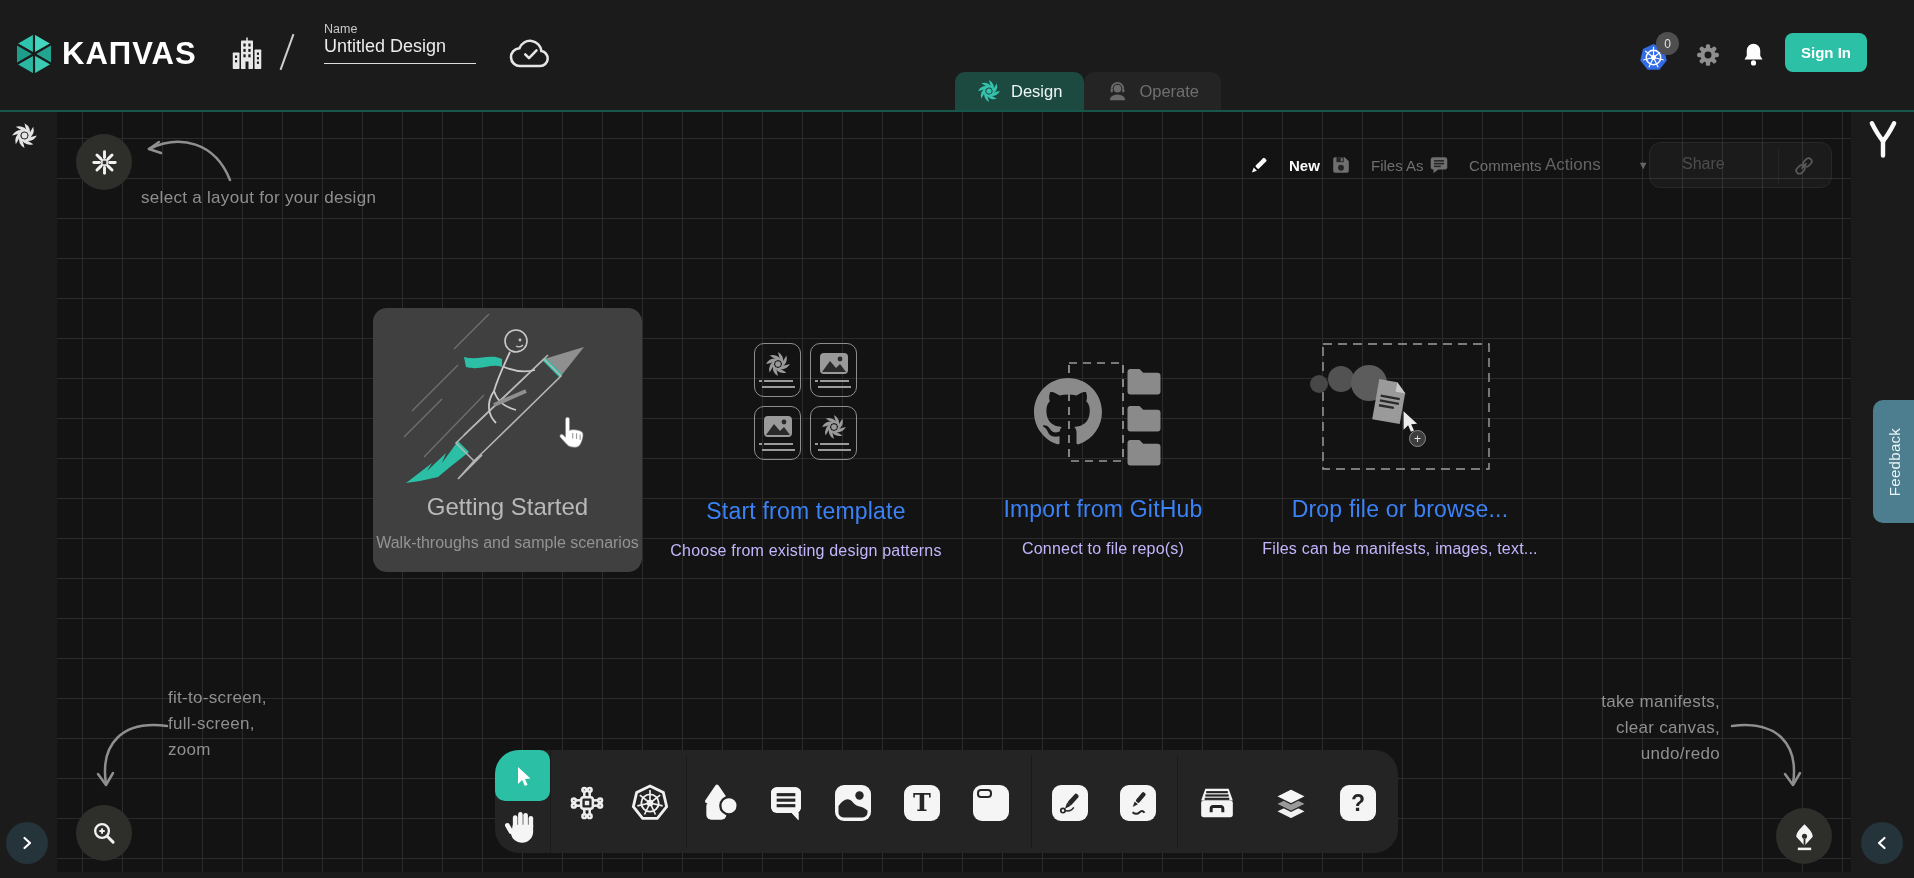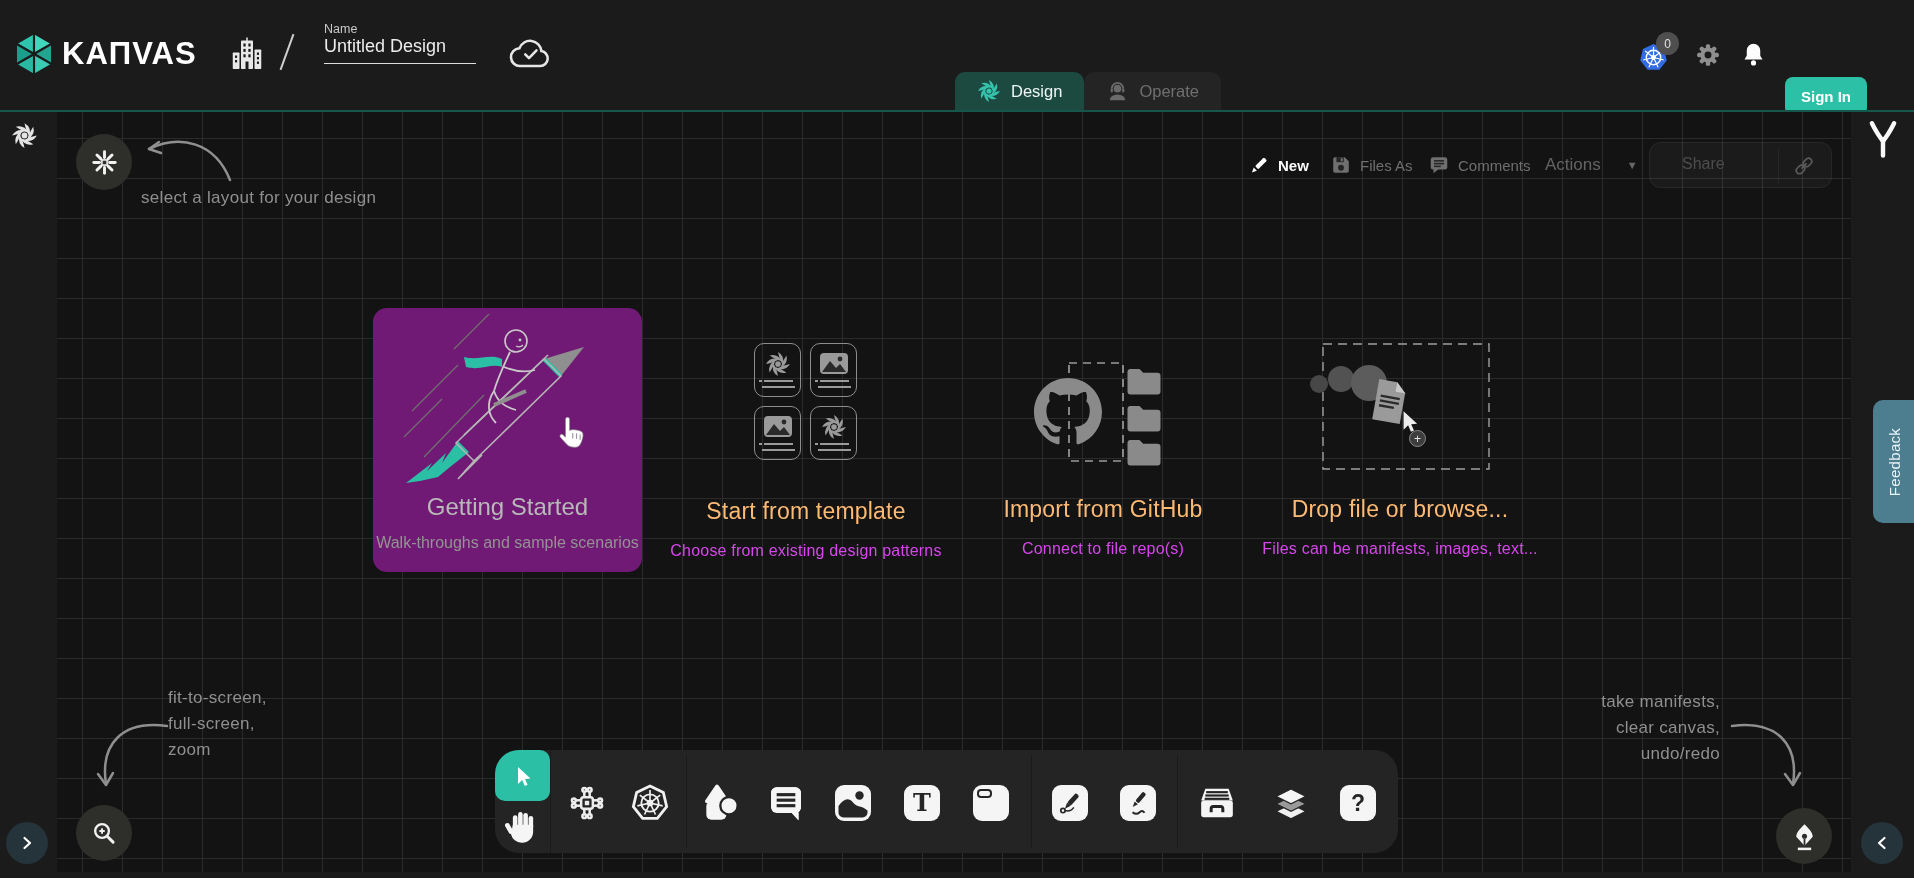--- a/index.html
+++ b/index.html
@@ -11,43 +11,43 @@
   .wordmark { position:absolute; left:62px; top:36px; font-size:31px; font-weight:800; color:#fff; letter-spacing:1px; }
   .slash { position:absolute; left:286px; top:33px; width:2px; height:38px; background:#cfcfcf; transform:rotate(20deg); }
   .namefield { position:absolute; left:324px; top:22px; width:152px; }
   .namefield .lbl { font-size:12.5px; color:#c9c9c9; }
   .namefield .val { font-size:18px; color:#ececec; padding-bottom:6px; border-bottom:1px solid #dedede; }
   .tabs { position:absolute; left:955px; top:72px; display:flex; height:38px; }
   .tab { display:flex; align-items:center; gap:10px; padding:0 22px; border-radius:10px 10px 0 0; font-size:16.5px; }
   .tab.design { background:#1d4a40; color:#eef7f4; font-weight:500;justify-content:flex-end; }
   .tab.operate { background:#242424; color:#6f6f6f; }
   .badge { position:absolute; left:1656px; top:32px; width:23px; height:23px; border-radius:50%; background:#4f4f4f; color:#e0e0e0; font-size:12px; display:flex; align-items:center; justify-content:center; }
-  .signin { position:absolute; left:1785px; top:33px; width:82px; height:39px; border-radius:8px; background:#2cc1a7; color:#fff; font-size:15px; font-weight:600; display:flex; align-items:center; justify-content:center;margin-top:44px; }
+  .signin { position:absolute; left:1785px; top:33px; width:82px; height:39px; border-radius:8px; background:#2cc1a7; color:#fff; font-size:15px; font-weight:600; display:flex; align-items:center; justify-content:center; }
   
   #teal-line { position:absolute; left:0; top:110px; width:1914px; height:2px; background:#17564b; }
   #canvas { position:absolute; left:0; top:112px; width:1914px; height:766px; background:#1b1b1b; }
   #grid { position:absolute; left:57px; top:112px; width:1794px; height:760px;
     background-color:#131313;
     background-image:linear-gradient(to right,#2b2b2b 1px,transparent 1px),linear-gradient(to bottom,#2b2b2b 1px,transparent 1px);
     background-size:40px 40px; background-position:25px 26px; }
   .hintline { font-size:17px; color:#8f8f8f; line-height:26px; font-weight:300; letter-spacing:.3px; }
   .circle-btn { position:absolute; width:56px; height:56px; border-radius:50%; background:#2e2e2b; display:flex; align-items:center; justify-content:center; }
   .corner-btn { position:absolute; width:42px; height:42px; border-radius:50%; background:#25333a; display:flex; align-items:center; justify-content:center; }
   
-  .ttool { position:absolute; top:142px; height:46px; display:flex; align-items:center; gap:8px; }
+  .ttool { position:absolute; top:142px; height:46px; display:flex; align-items:center; gap:19px; }
   .ttool .lab { font-size:15px; }
   .share-btn { position:absolute; left:1649px; top:142px; width:183px; height:46px; border-radius:12px;
     background:rgba(255,255,255,0.035); border:1px solid rgba(255,255,255,0.055); }
   .share-btn .lab { position:absolute; left:32px; top:12px; font-size:16px; color:#4d4d4d; }
   .share-div { position:absolute; left:128px; top:6px; width:1px; height:34px; background:rgba(255,255,255,0.05); }
   
   .card { position:absolute; top:330px; width:280px; }
-  .card .title { position:absolute; width:100%; text-align:center; font-size:23px; color:#fdba74; font-weight:500; letter-spacing:.2px; }
-  .card .subtitle { position:absolute; width:100%; text-align:center; font-size:16px; color:#d946ef; font-weight:300; letter-spacing:.2px; }
-  #card1 { position:absolute; left:373px; top:308px; width:269px; height:264px; background:#701a75; border-radius:14px; }
+  .card .title { position:absolute; width:100%; text-align:center; font-size:23px; color:#3b82f6; font-weight:500; letter-spacing:.2px; }
+  .card .subtitle { position:absolute; width:100%; text-align:center; font-size:16px; color:#c4b5fd; font-weight:300; letter-spacing:.2px; }
+  #card1 { position:absolute; left:373px; top:308px; width:269px; height:264px; background:#404040; border-radius:14px; }
   #card1 .title { position:absolute; top:185px; width:100%; text-align:center; font-size:24px; color:#b9b9b9; font-weight:500; }
   #card1 .subtitle { position:absolute; top:226px; width:100%; text-align:center; font-size:16px; color:#939393; font-weight:300; }
   .minigrid { position:absolute; left:88px; top:13px; display:grid; grid-template-columns:47px 47px; grid-auto-rows:54px; gap:9px; }
   .minicard { width:47px; height:54px; border:1.5px solid #8d8d8d; border-radius:10px; position:relative; display:flex; flex-direction:column; align-items:center; }
   .minicard .ln1 { position:absolute; left:9px; bottom:14px; width:29px; height:2px; background:#9a9a9a; }
   .minicard .ln1::before { content:""; position:absolute; left:-5px; top:0; width:3px; height:2px; background:#9a9a9a; }
   .minicard .ln2 { position:absolute; left:7px; bottom:8px; width:33px; height:2px; background:#9a9a9a; }
   .mimg { margin-top:9px; width:28px; height:21px; border-radius:4px; background:#9a9a9a; position:relative; overflow:hidden; }
   
   #btoolbar { position:absolute; left:495px; top:750px; width:903px; height:103px; background:#242424; border-radius:24px; }

